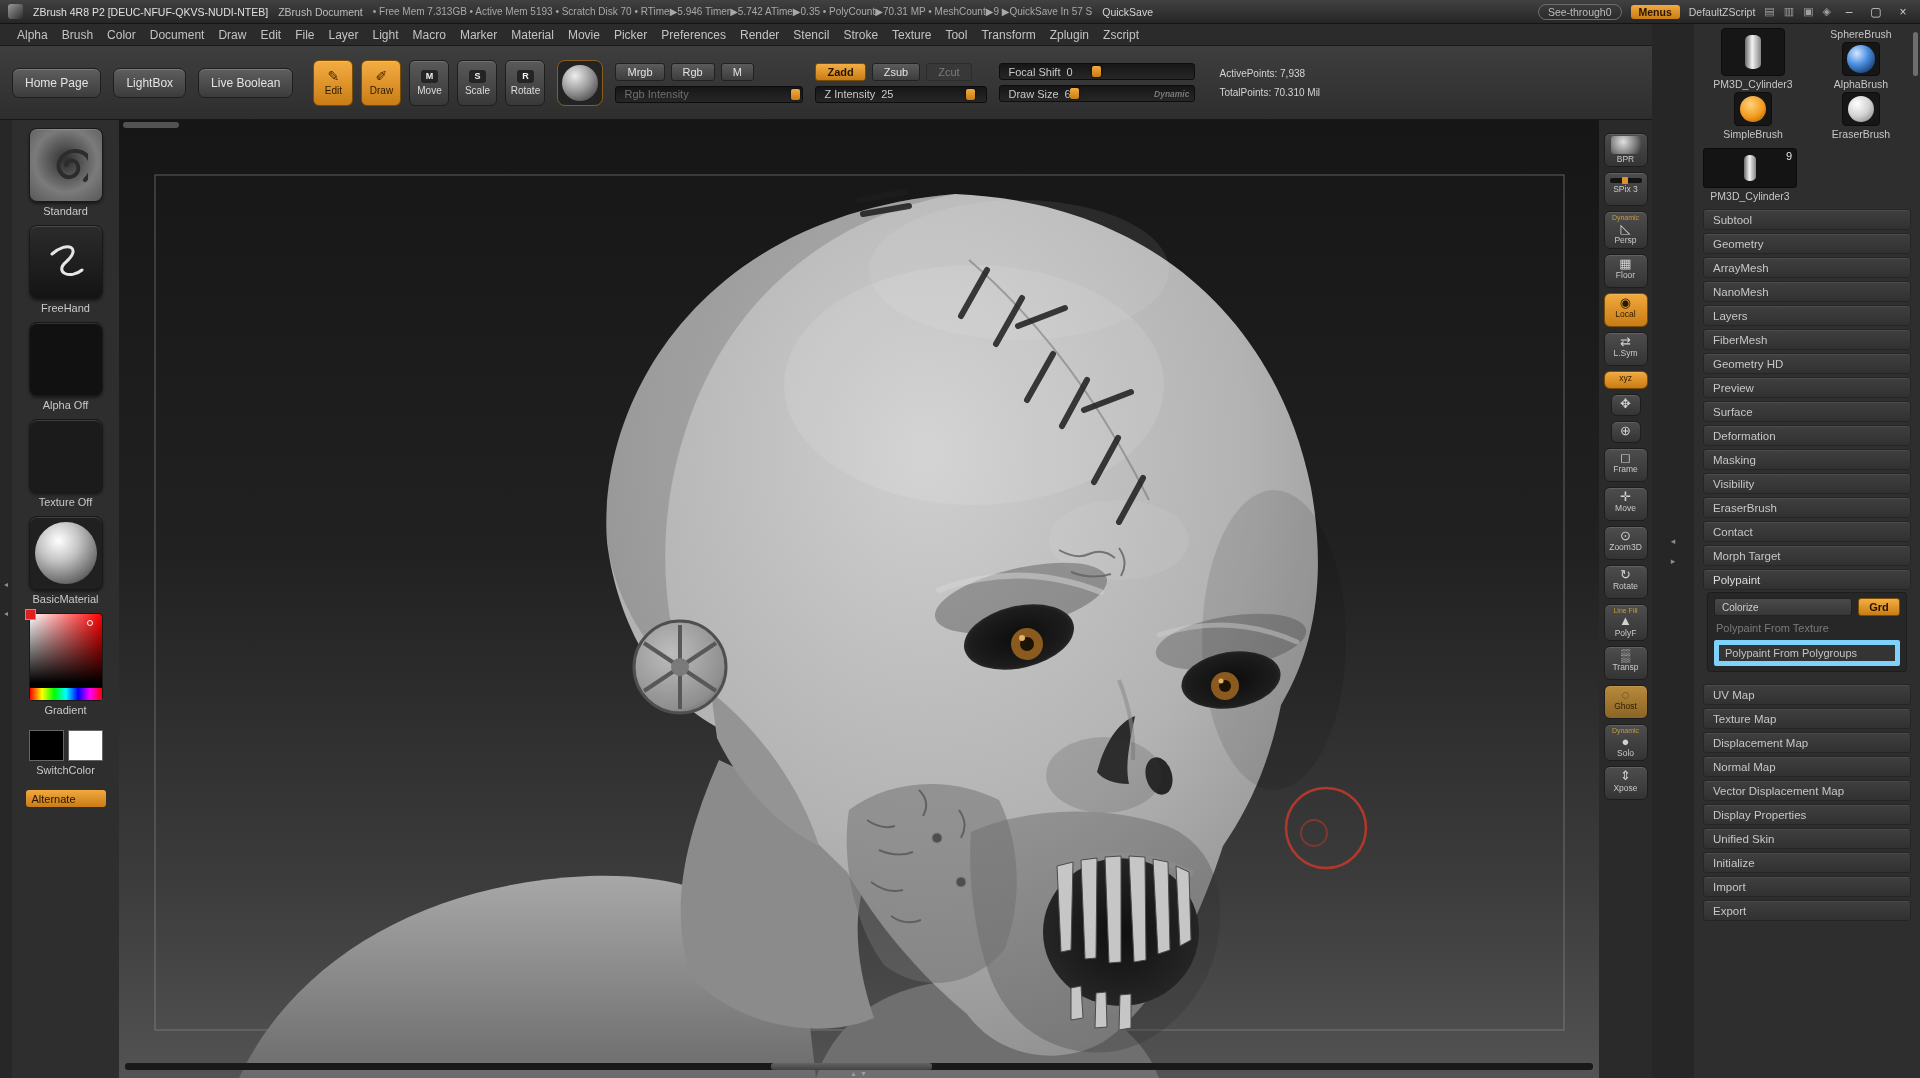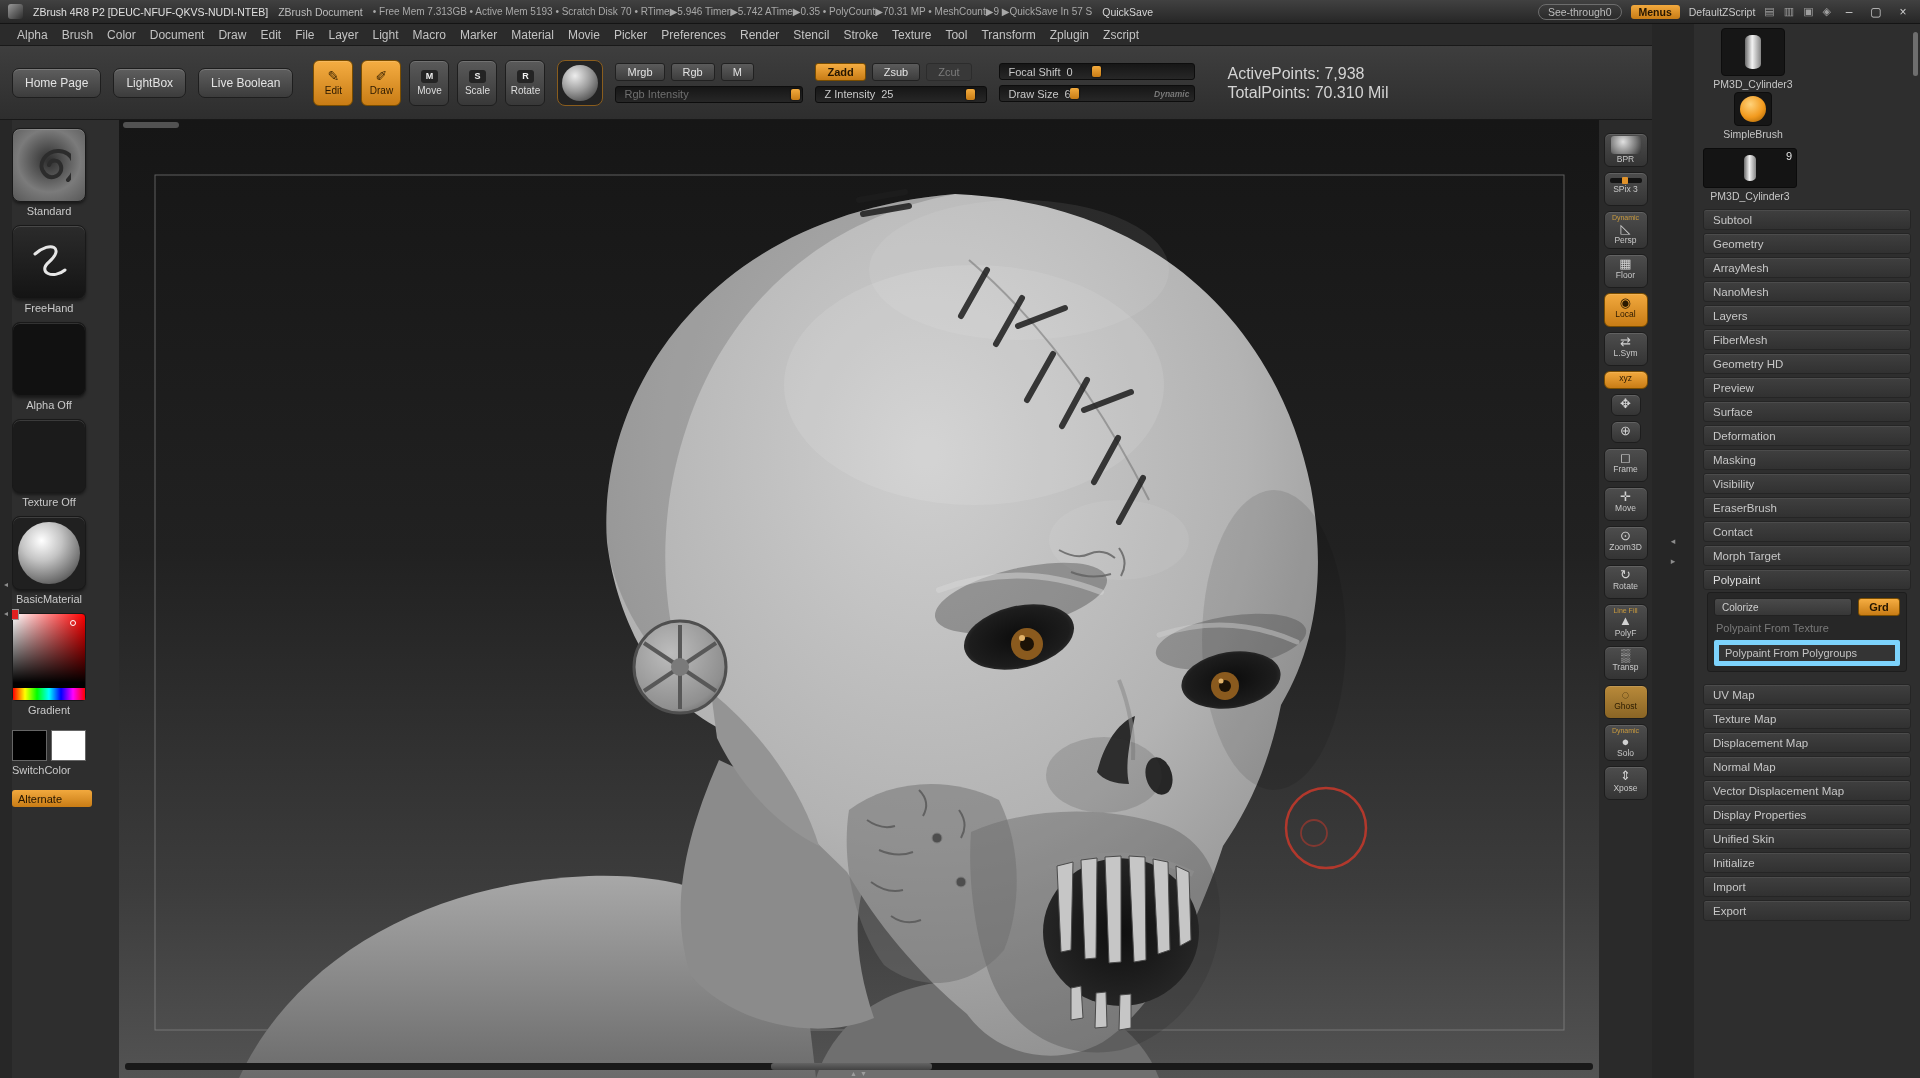--- a/index.html
+++ b/index.html
@@ -41,28 +41,28 @@
 .ctrl-col{display:flex;flex-direction:column;gap:5px}
 .btn-row{display:flex;gap:6px}
 .btn-sm{height:18px;padding:0 11px;border-radius:3px;background:linear-gradient(#5b5b5b,#3d3d3d);border:1px solid #212121;font-size:11px;color:#e2e2e2;display:flex;align-items:center}
 .btn-sm.on{background:linear-gradient(#f5ad42,#c87c15);color:#241500;border-color:#7a4d00;font-weight:bold}
 .btn-sm.dim{background:#383838;color:#7b7b7b;border-color:#2c2c2c}
 .slider{position:relative;height:17px;background:linear-gradient(#161616,#272727);border:1px solid #0d0d0d;border-radius:3px;display:flex;align-items:center;gap:6px;padding:0 8px;font-size:11px;color:#c9c9c9}
 .slider.dim{color:#6f6f6f}
 .slider .sh{position:absolute;top:2px;width:9px;height:11px;border-radius:2px;background:linear-gradient(#f3ab3e,#c87c15);box-shadow:0 0 2px #000}
 .w-rgb{width:188px}.w-z{width:172px}.w-f{width:196px}
 .badge-dyn{position:absolute;right:5px;font-size:8.5px;font-weight:bold;font-style:italic;color:#787878}
-.points{font-size:16px;color:#d4d4d4;line-height:19px;margin-left:20px}
+.points{font-size:10px;color:#d4d4d4;line-height:19px;margin-left:12px}
 
 
 .work-row{display:flex;flex:1;min-height:0}
 .edge-strip{width:12px;background:#272727;display:flex;flex-direction:column;align-items:center;justify-content:center;gap:20px;color:#8d8d8d;font-size:8px}
 
 
-.palette{width:107px;background:#2e2e2e;display:flex;flex-direction:column;align-items:flex-start;overflow:hidden}
+.palette{width:107px;background:#2e2e2e;display:flex;flex-direction:column;align-items:center;overflow:hidden}
 .pal-item{display:flex;flex-direction:column;align-items:center;margin-top:8px}
 .pal-thumb{width:74px;height:74px;border-radius:8px;border:1px solid #191919;box-shadow:inset 0 1px 0 rgba(255,255,255,.14),0 2px 3px rgba(0,0,0,.45);display:flex;align-items:center;justify-content:center;overflow:hidden}
 .pal-lbl{font-size:11px;color:#c9c9c9;margin-top:3px}
 .th-standard{background:radial-gradient(circle at 50% 44%,#333 4%,#7b7b7b 58%,#575757)}
 .th-freehand{background:linear-gradient(#2b2b2b,#141414)}
 .th-alpha{background:#111111}
 .th-texture{background:#1b1b1b}
 .th-material{background:#202020}
 .mat-sphere{width:62px;height:62px;border-radius:50%;background:radial-gradient(circle at 38% 30%,#ffffff,#c4c4c4 35%,#6e6e6e 72%,#242424)}
 .th-gradient{width:74px;height:88px;border-radius:4px;position:relative;border:1px solid #191919;background:linear-gradient(to bottom,rgba(0,0,0,0) 0%,rgba(0,0,0,.95) 76%,#000 80%),linear-gradient(to right,#fff,#f00)}
@@ -541,20 +541,31 @@
       <div class="tp-col">
         <div class="th th-lg">
             <div class="cyl"></div>
           </div>
         <span class="th-lbl">PM3D_Cylinder3</span>
         <div class="th th-sm">
             <div class="s-orange"></div>
           </div>
         <span class="th-lbl">SimpleBrush</span>
       </div>
+      <div class="tp-col">
+        <span class="th-lbl">SphereBrush</span>
+        <div class="th th-sm">
+            <div class="sph-blue"></div>
+          </div>
+        <span class="th-lbl">AlphaBrush</span>
+        <div class="th th-sm">
+            <div class="sph-white"></div>
+          </div>
+        <span class="th-lbl">EraserBrush</span>
+      </div>
       <div class="tp-current">
         <div class="box">
           <div class="cyl small"></div>
           <span class="count">9</span>
         </div>
         <span class="th-lbl">PM3D_Cylinder3</span>
       </div>
     </div>
 
     <div>

